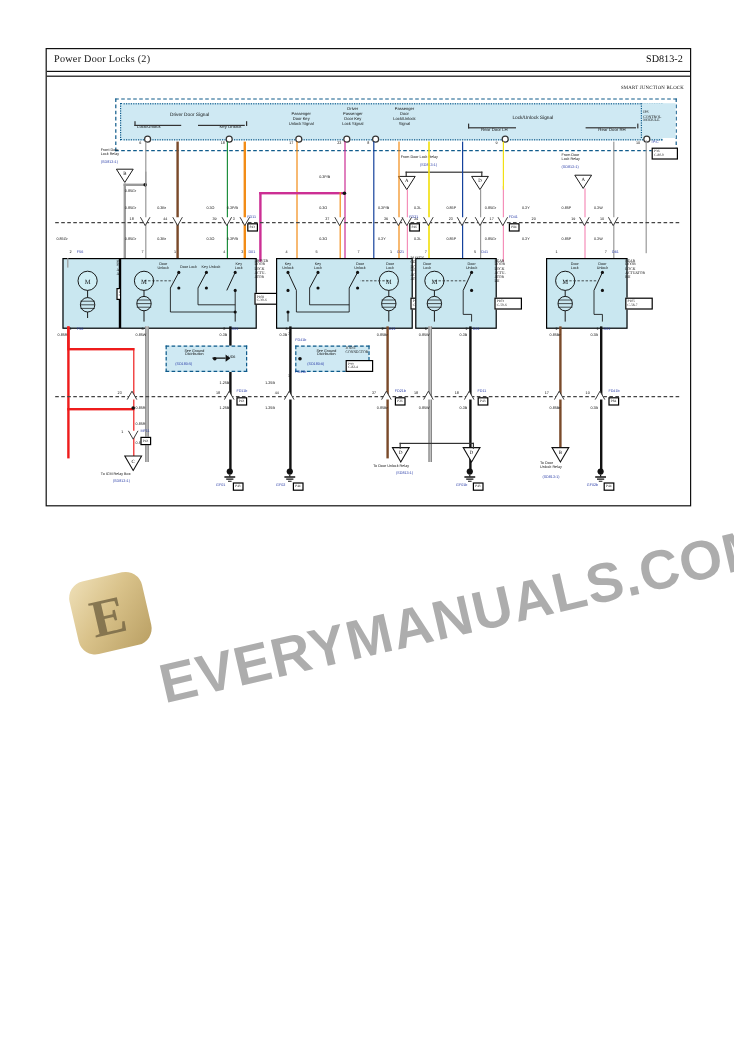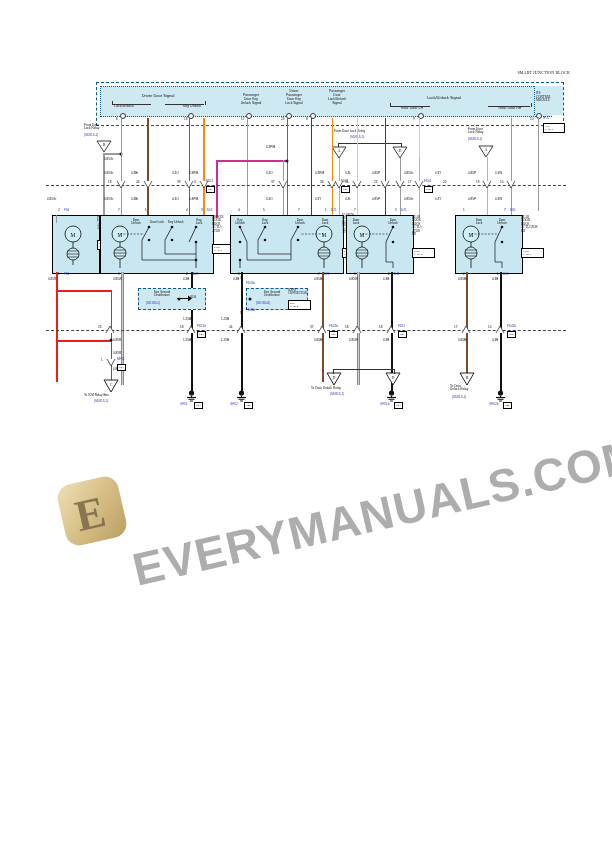--- a/index.html
+++ b/index.html
@@ -68,20 +68,26 @@
             transform:rotate(-13deg);
             background:linear-gradient(135deg,#efe0b8 0%,#d9c28a 45%,#b99f63 100%);}
   .wm-e{position:absolute;left:14px;top:8px;font-size:44px;font-weight:bold;
         color:rgba(120,105,70,.85);font-family:"Liberation Serif", serif;}
 </style>
 </head>
 <body>
 
 <div class="page">
 
+  <div class="doc-frame">
+    <div class="title-bar"></div>
+    <div class="title-bar2"></div>
+    <div class="doc-title">Power Door Locks (2)</div>
+    <div class="doc-code">SD813-2</div>
+  </div>
 
   <div class="sjb-title" style="right:42px;top:70px;">SMART JUNCTION BLOCK</div>
   <div class="sjb-outer"></div>
   <div class="sjb-inner"></div>
   <div class="sjb-ips"></div>
   <div class="lbl-s lbl-serif" style="left:536px;top:92px;width:26px;white-space:pre-line;font-size:3.2px;">IPS
 CONTROL
 MODULE</div>
 
   <div class="lbl ctr" style="left:158px;top:94px;font-size:4px;">Driver Door Signal</div>

